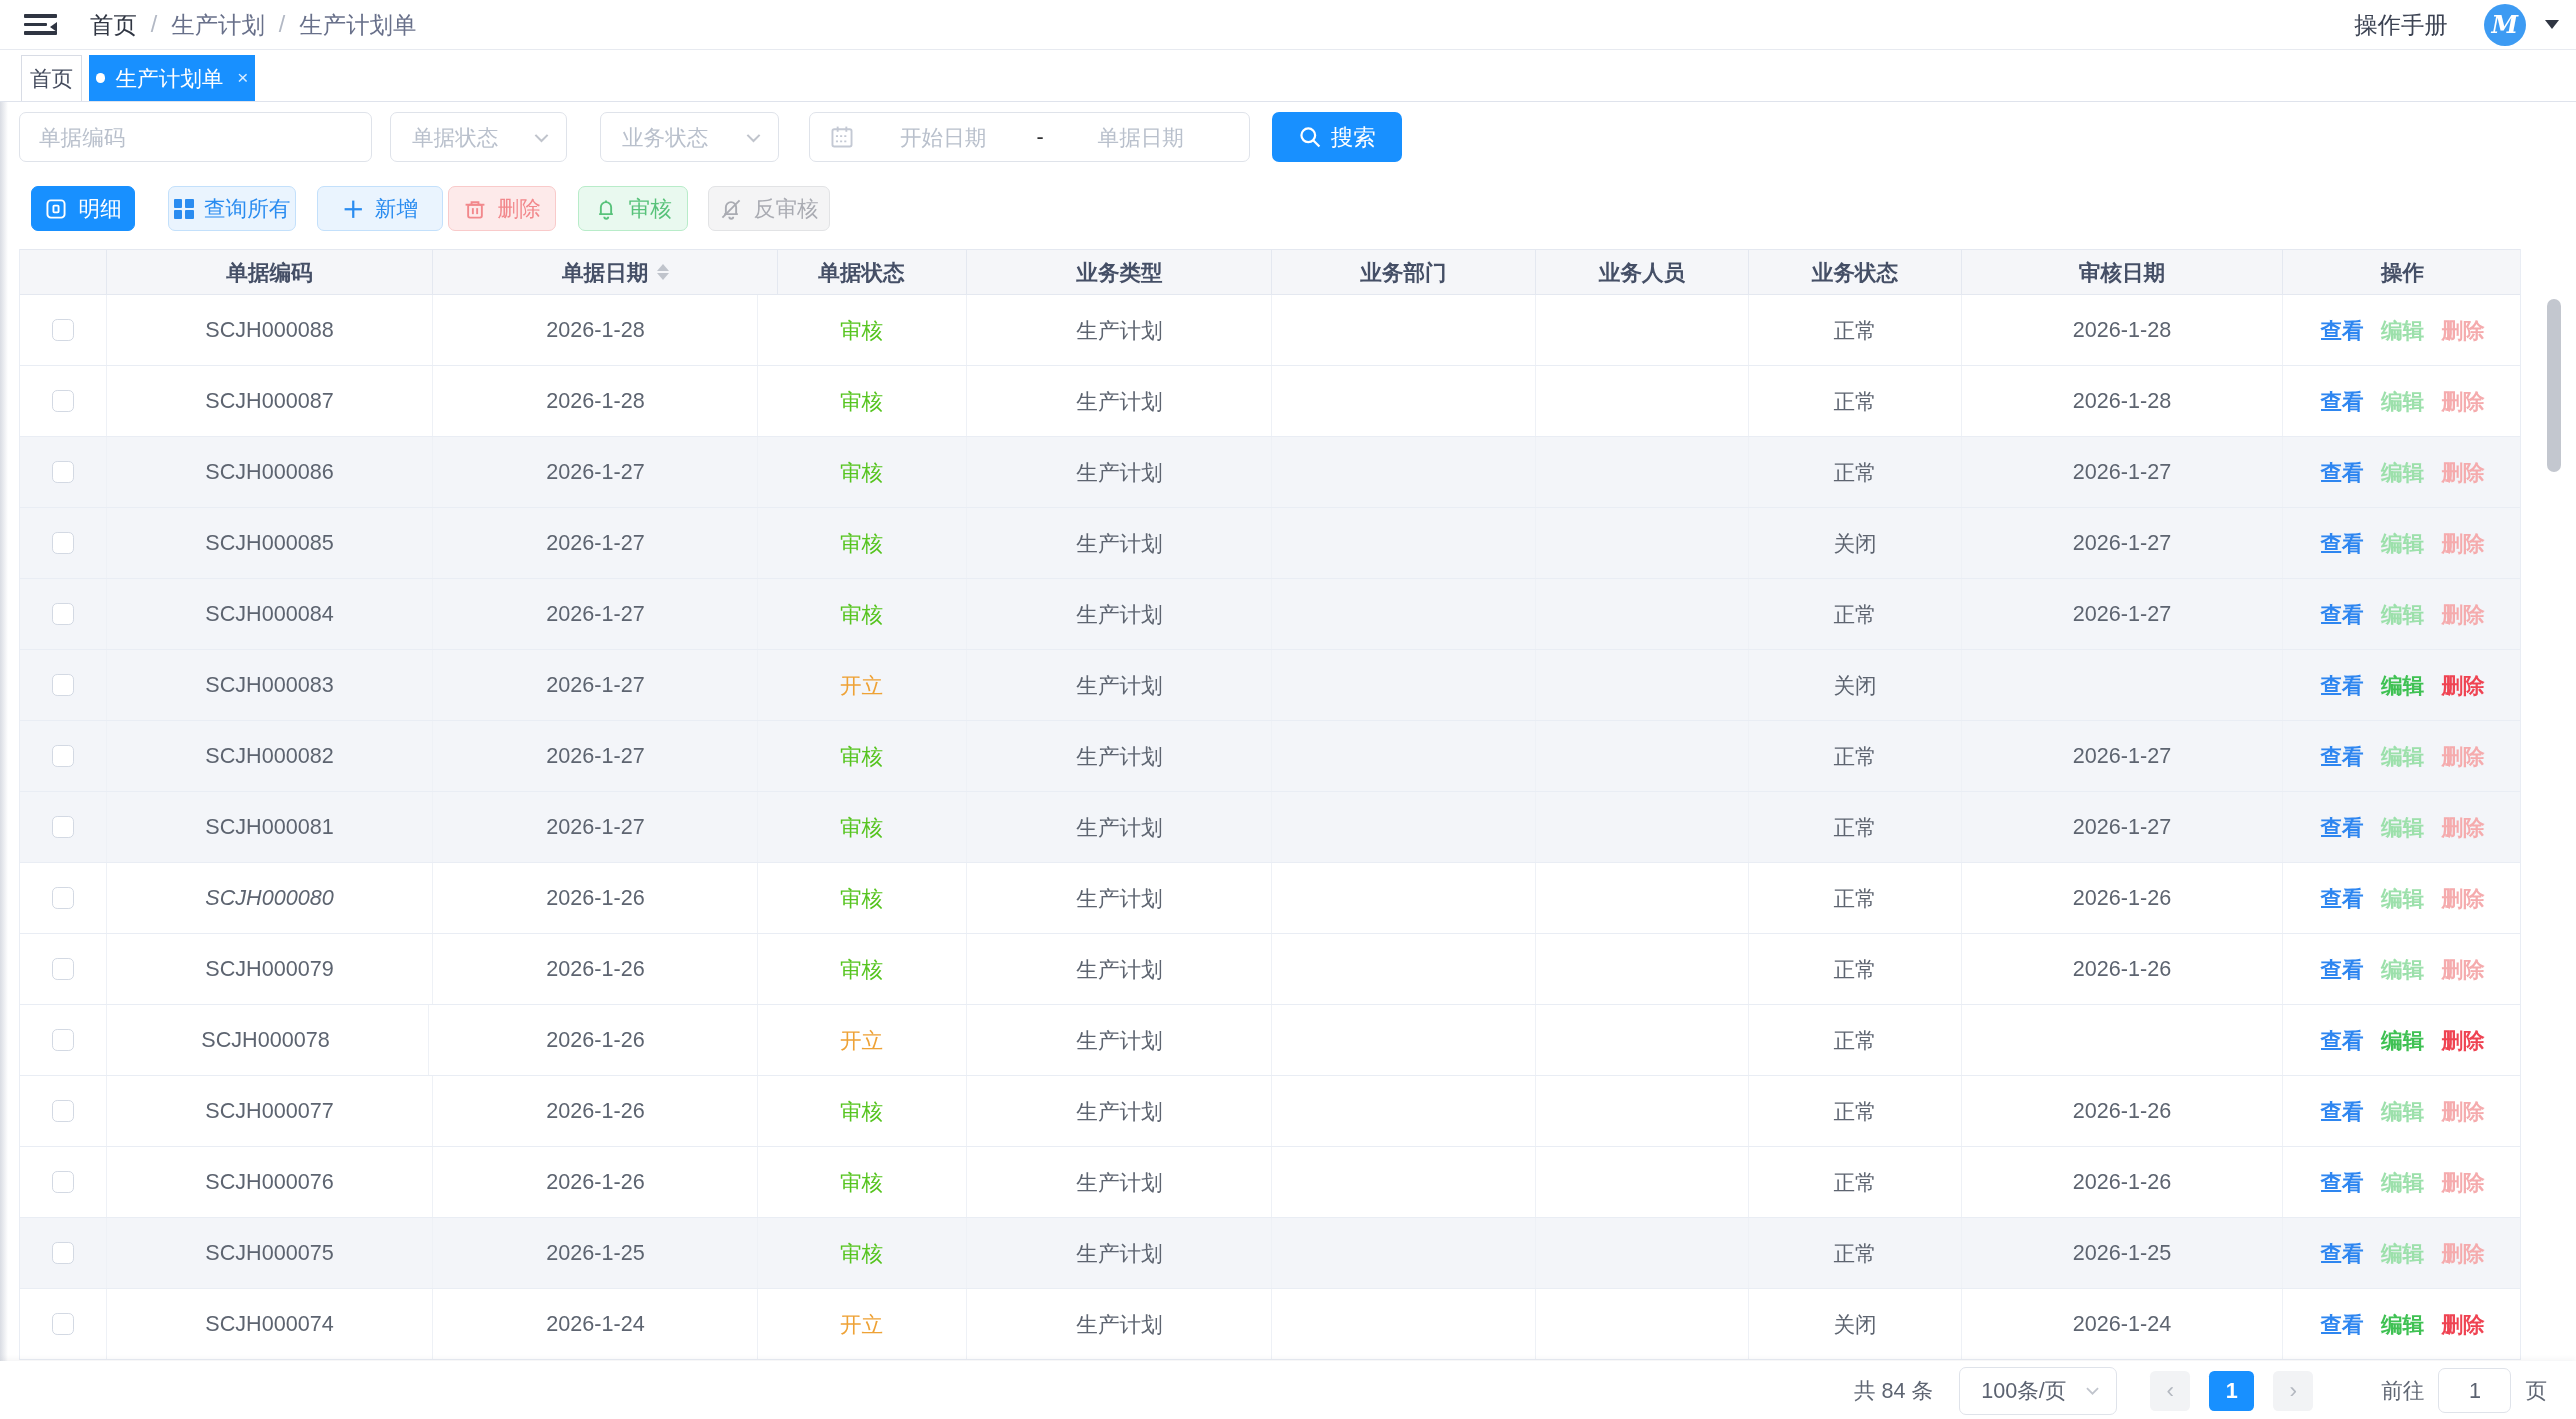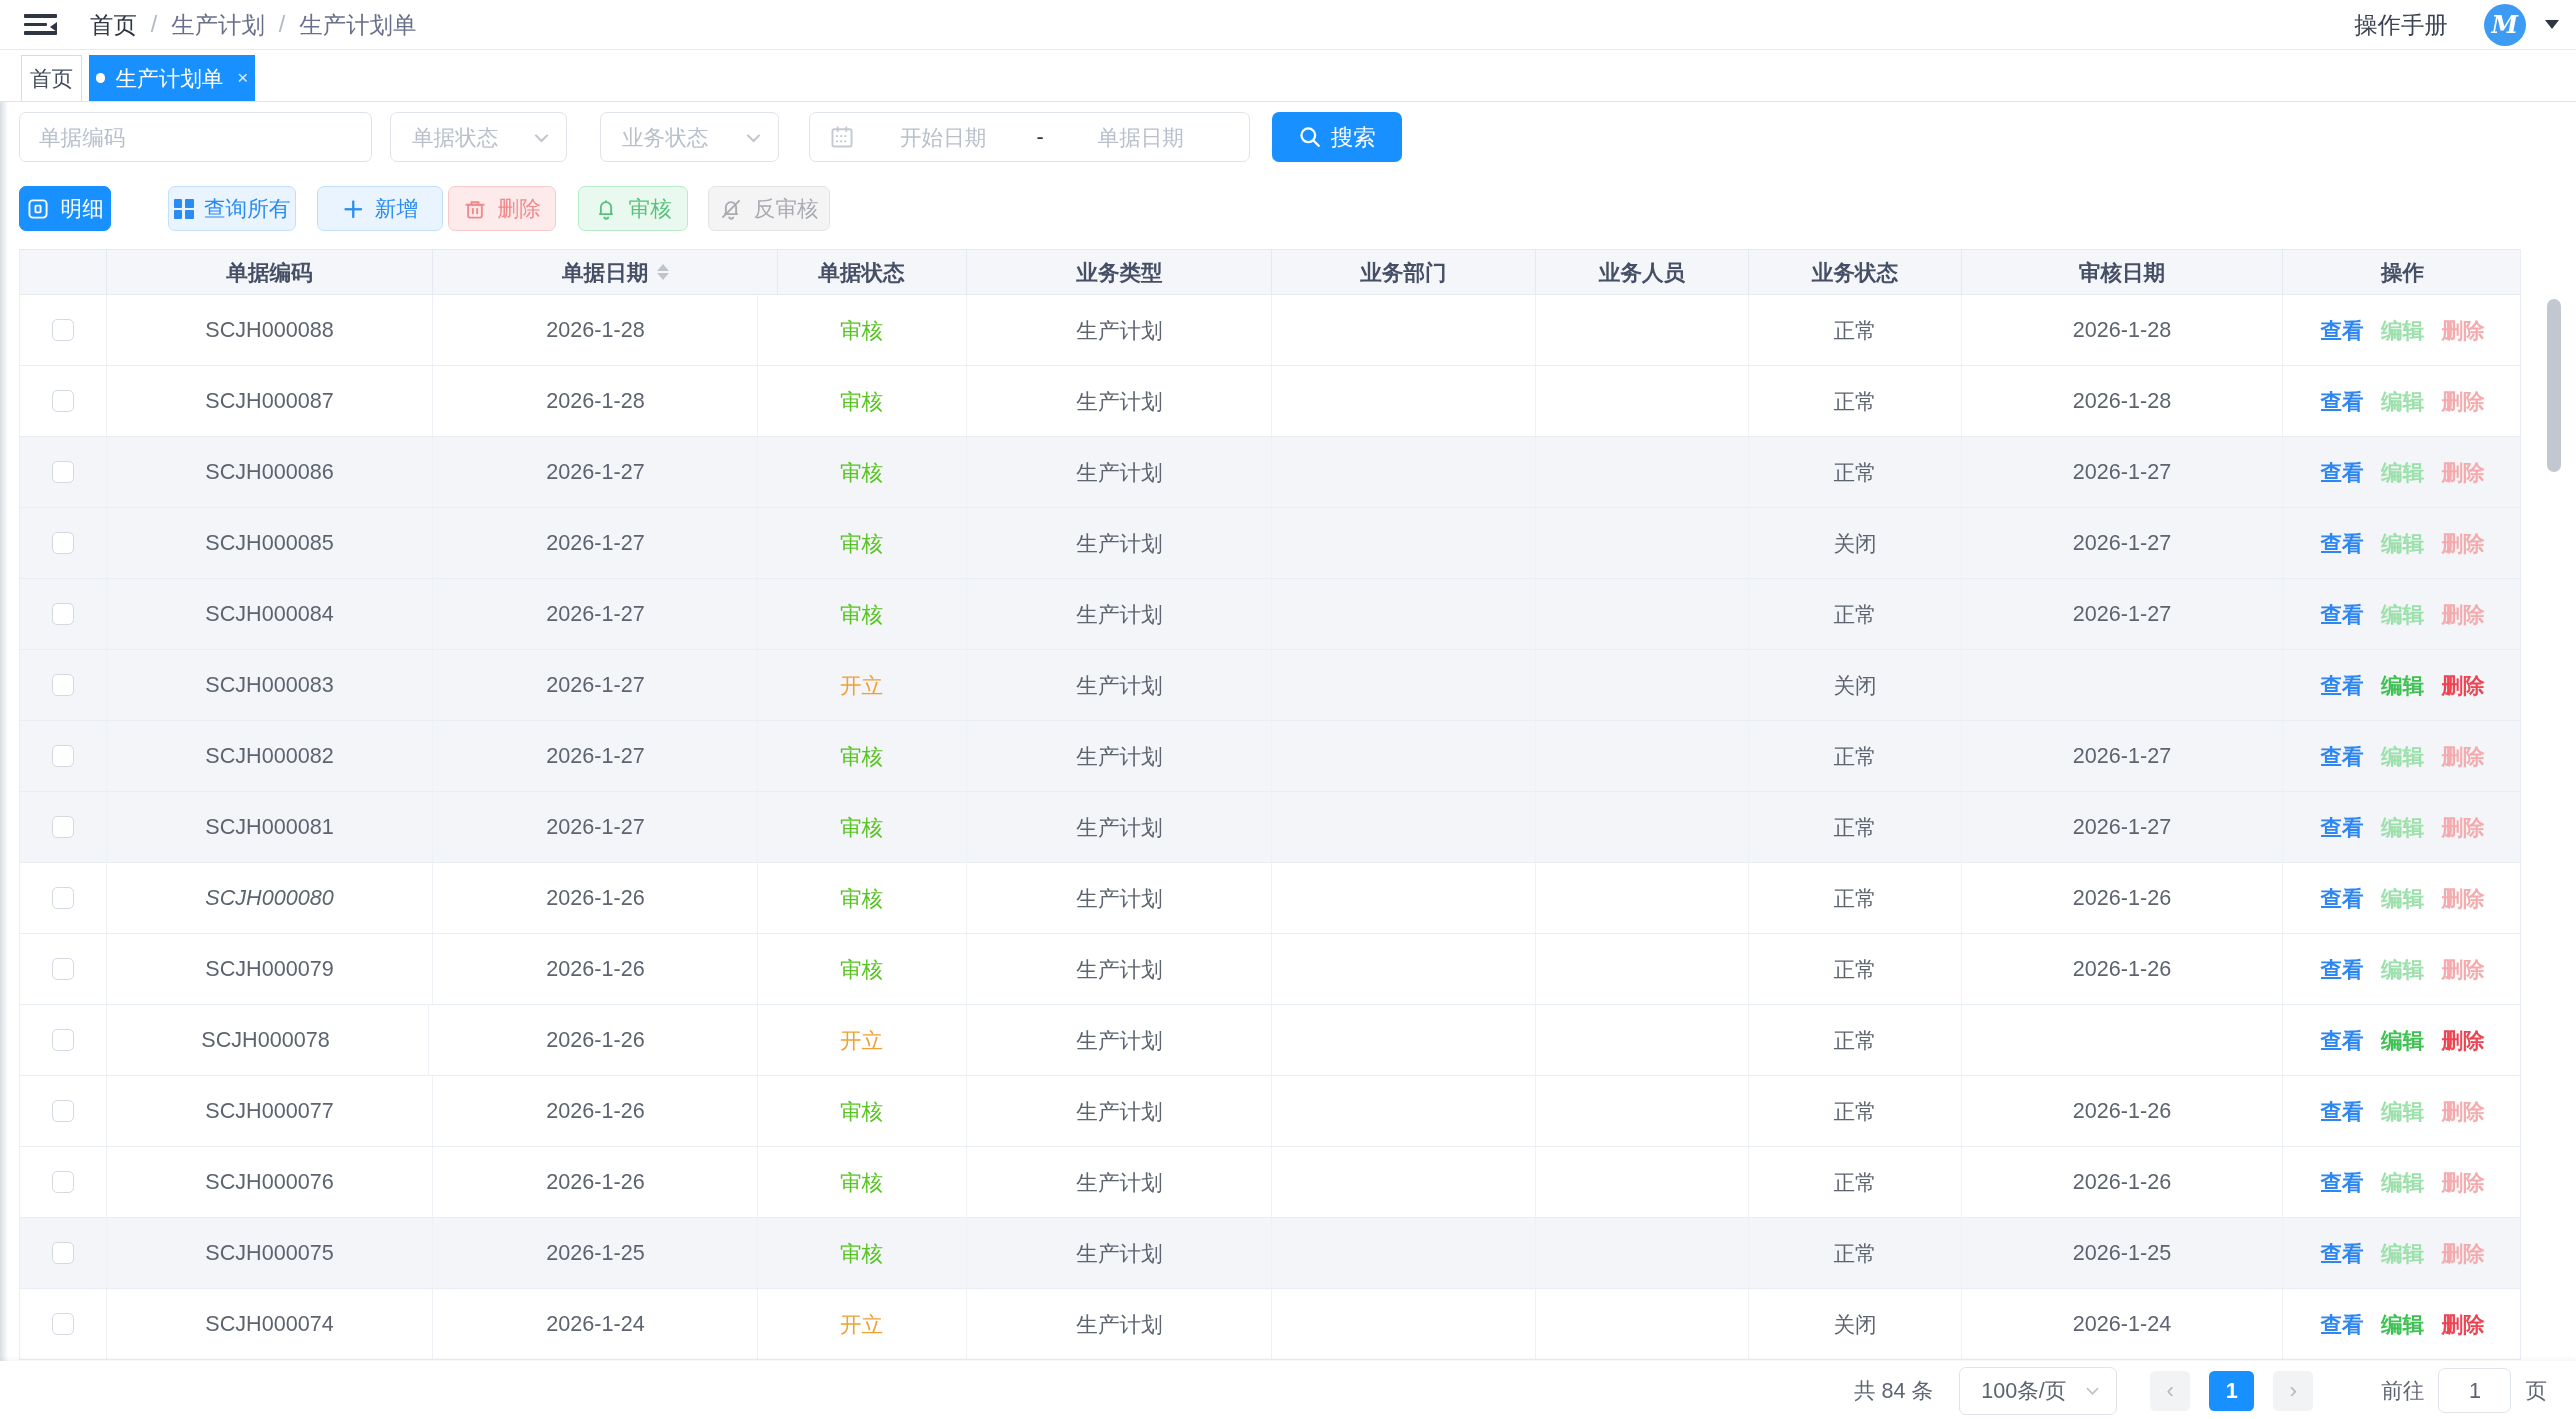--- a/index.html
+++ b/index.html
@@ -167,21 +167,21 @@
         <svg width="24" height="24" viewBox="0 0 28 28" fill="none" stroke="#fff" stroke-width="2.6">
             <circle cx="12" cy="12" r="8"></circle>
             <line x1="18" y1="18" x2="25" y2="25"></line>
           </svg>
       </span>
       <span>搜索</span>
     </button>
   </div>
 
   <div class="actions">
-    <button class="a-btn a-primary" style="left:19px;width:92px">
+    <button class="a-btn a-primary" style="left:31px;width:104px">
       <span>
         <svg width="24" height="24" viewBox="0 0 28 28" fill="none" stroke="#fff" stroke-width="2.2">
             <rect x="4" y="4" width="20" height="20" rx="4"></rect>
             <rect x="11" y="10" width="6" height="8" rx="1"></rect>
           </svg>
       </span>
       <span>明细</span>
     </button>
     <button class="a-btn a-blue" style="left:168px;width:128px">
       <span class="grid4">

